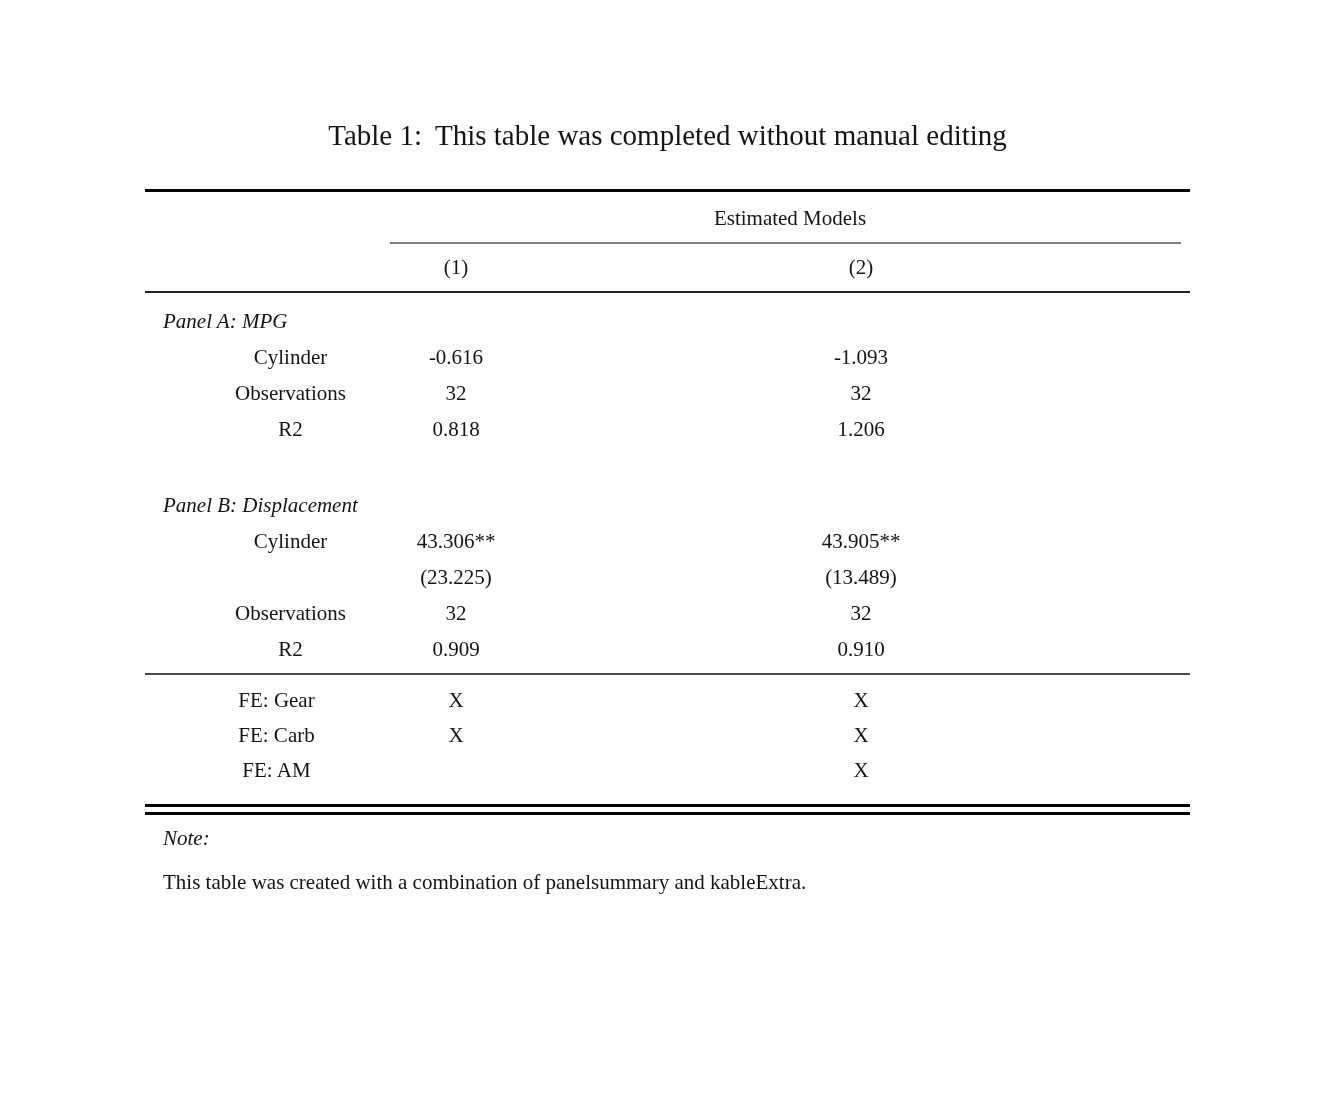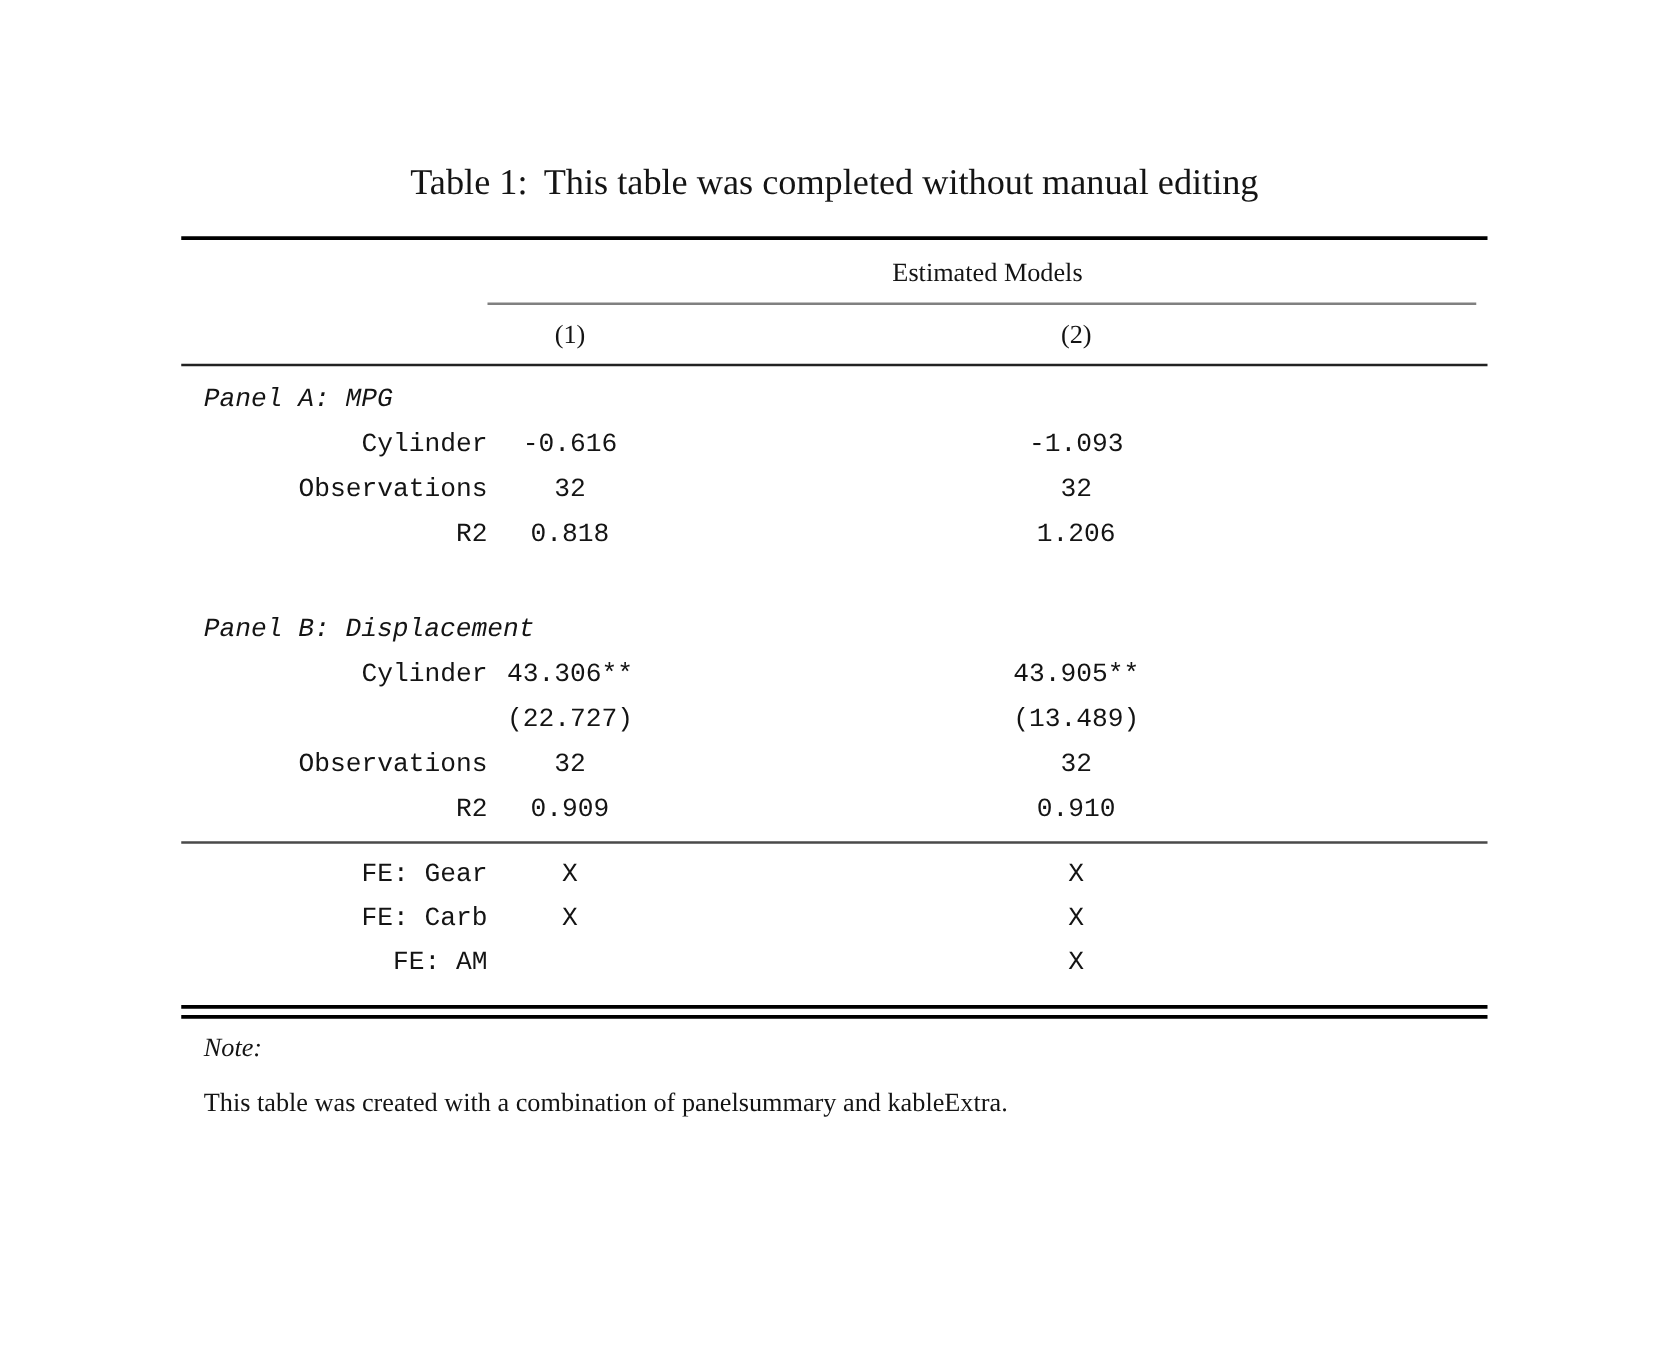--- a/index.html
+++ b/index.html
@@ -9,21 +9,21 @@
     height: 1094px;
     background: #ffffff;
     font-family: "Liberation Serif", "DejaVu Serif", serif;
     color: #141414;
     overflow: hidden;
   }
 
   
   .caption {
     position: absolute;
-    top: 127px;
+    top: 116px;
     left: 145px;
     width: 1045px;
     text-align: center;
     font-size: 29px;
     line-height: 38px;
     white-space: nowrap;
   }
   .caption .cap-label { margin-right: 13px; }
 
   
@@ -37,23 +37,23 @@
 
   .rule-top    { border-top: 3px solid #000000; }
   .rule-header { border-top: 2px solid #222222; }
   .rule-mid    { border-top: 2px solid #4a4a4a; }
   .rule-double {
     height: 5px;
     border-top: 3px solid #000000;
     border-bottom: 3px solid #000000;
   }
 
-  .trow { display: flex; height: 36px; line-height: 36px; font-family: Liberation Mono, monospace; }
+  .trow { display: flex; height: 36px; line-height: 36px; }
   .c   { flex: none; box-sizing: border-box; white-space: nowrap; overflow: visible; }
-  .lbl { width: 245px; padding-left: 18px; text-align: right; }
+  .lbl { width: 245px; padding-left: 18px; text-align: center; }
   .lbl.indent { padding-left: 46px; }
   .v1  { width: 132px; text-align: center; }
   .v2  { width: 668px; text-align: center; text-indent: 10px; }
 
   
   .hdr1 { display: flex; height: 52px; line-height: 52px; }
   .hdr1 .group {
     position: relative;
     flex: none;
     width: 800px;
@@ -135,21 +135,21 @@
       <div class="trow panel-title">
         <div class="c full">Panel B: Displacement</div>
       </div>
       <div class="trow">
         <div class="c lbl indent">Cylinder</div>
         <div class="c v1">43.306**</div>
         <div class="c v2">43.905**</div>
       </div>
       <div class="trow">
         <div class="c lbl indent"></div>
-        <div class="c v1">(22.727)</div>
+        <div class="c v1">(23.225)</div>
         <div class="c v2">(13.489)</div>
       </div>
       <div class="trow">
         <div class="c lbl indent">Observations</div>
         <div class="c v1">32</div>
         <div class="c v2">32</div>
       </div>
       <div class="trow">
         <div class="c lbl indent">R2</div>
         <div class="c v1">0.909</div>

